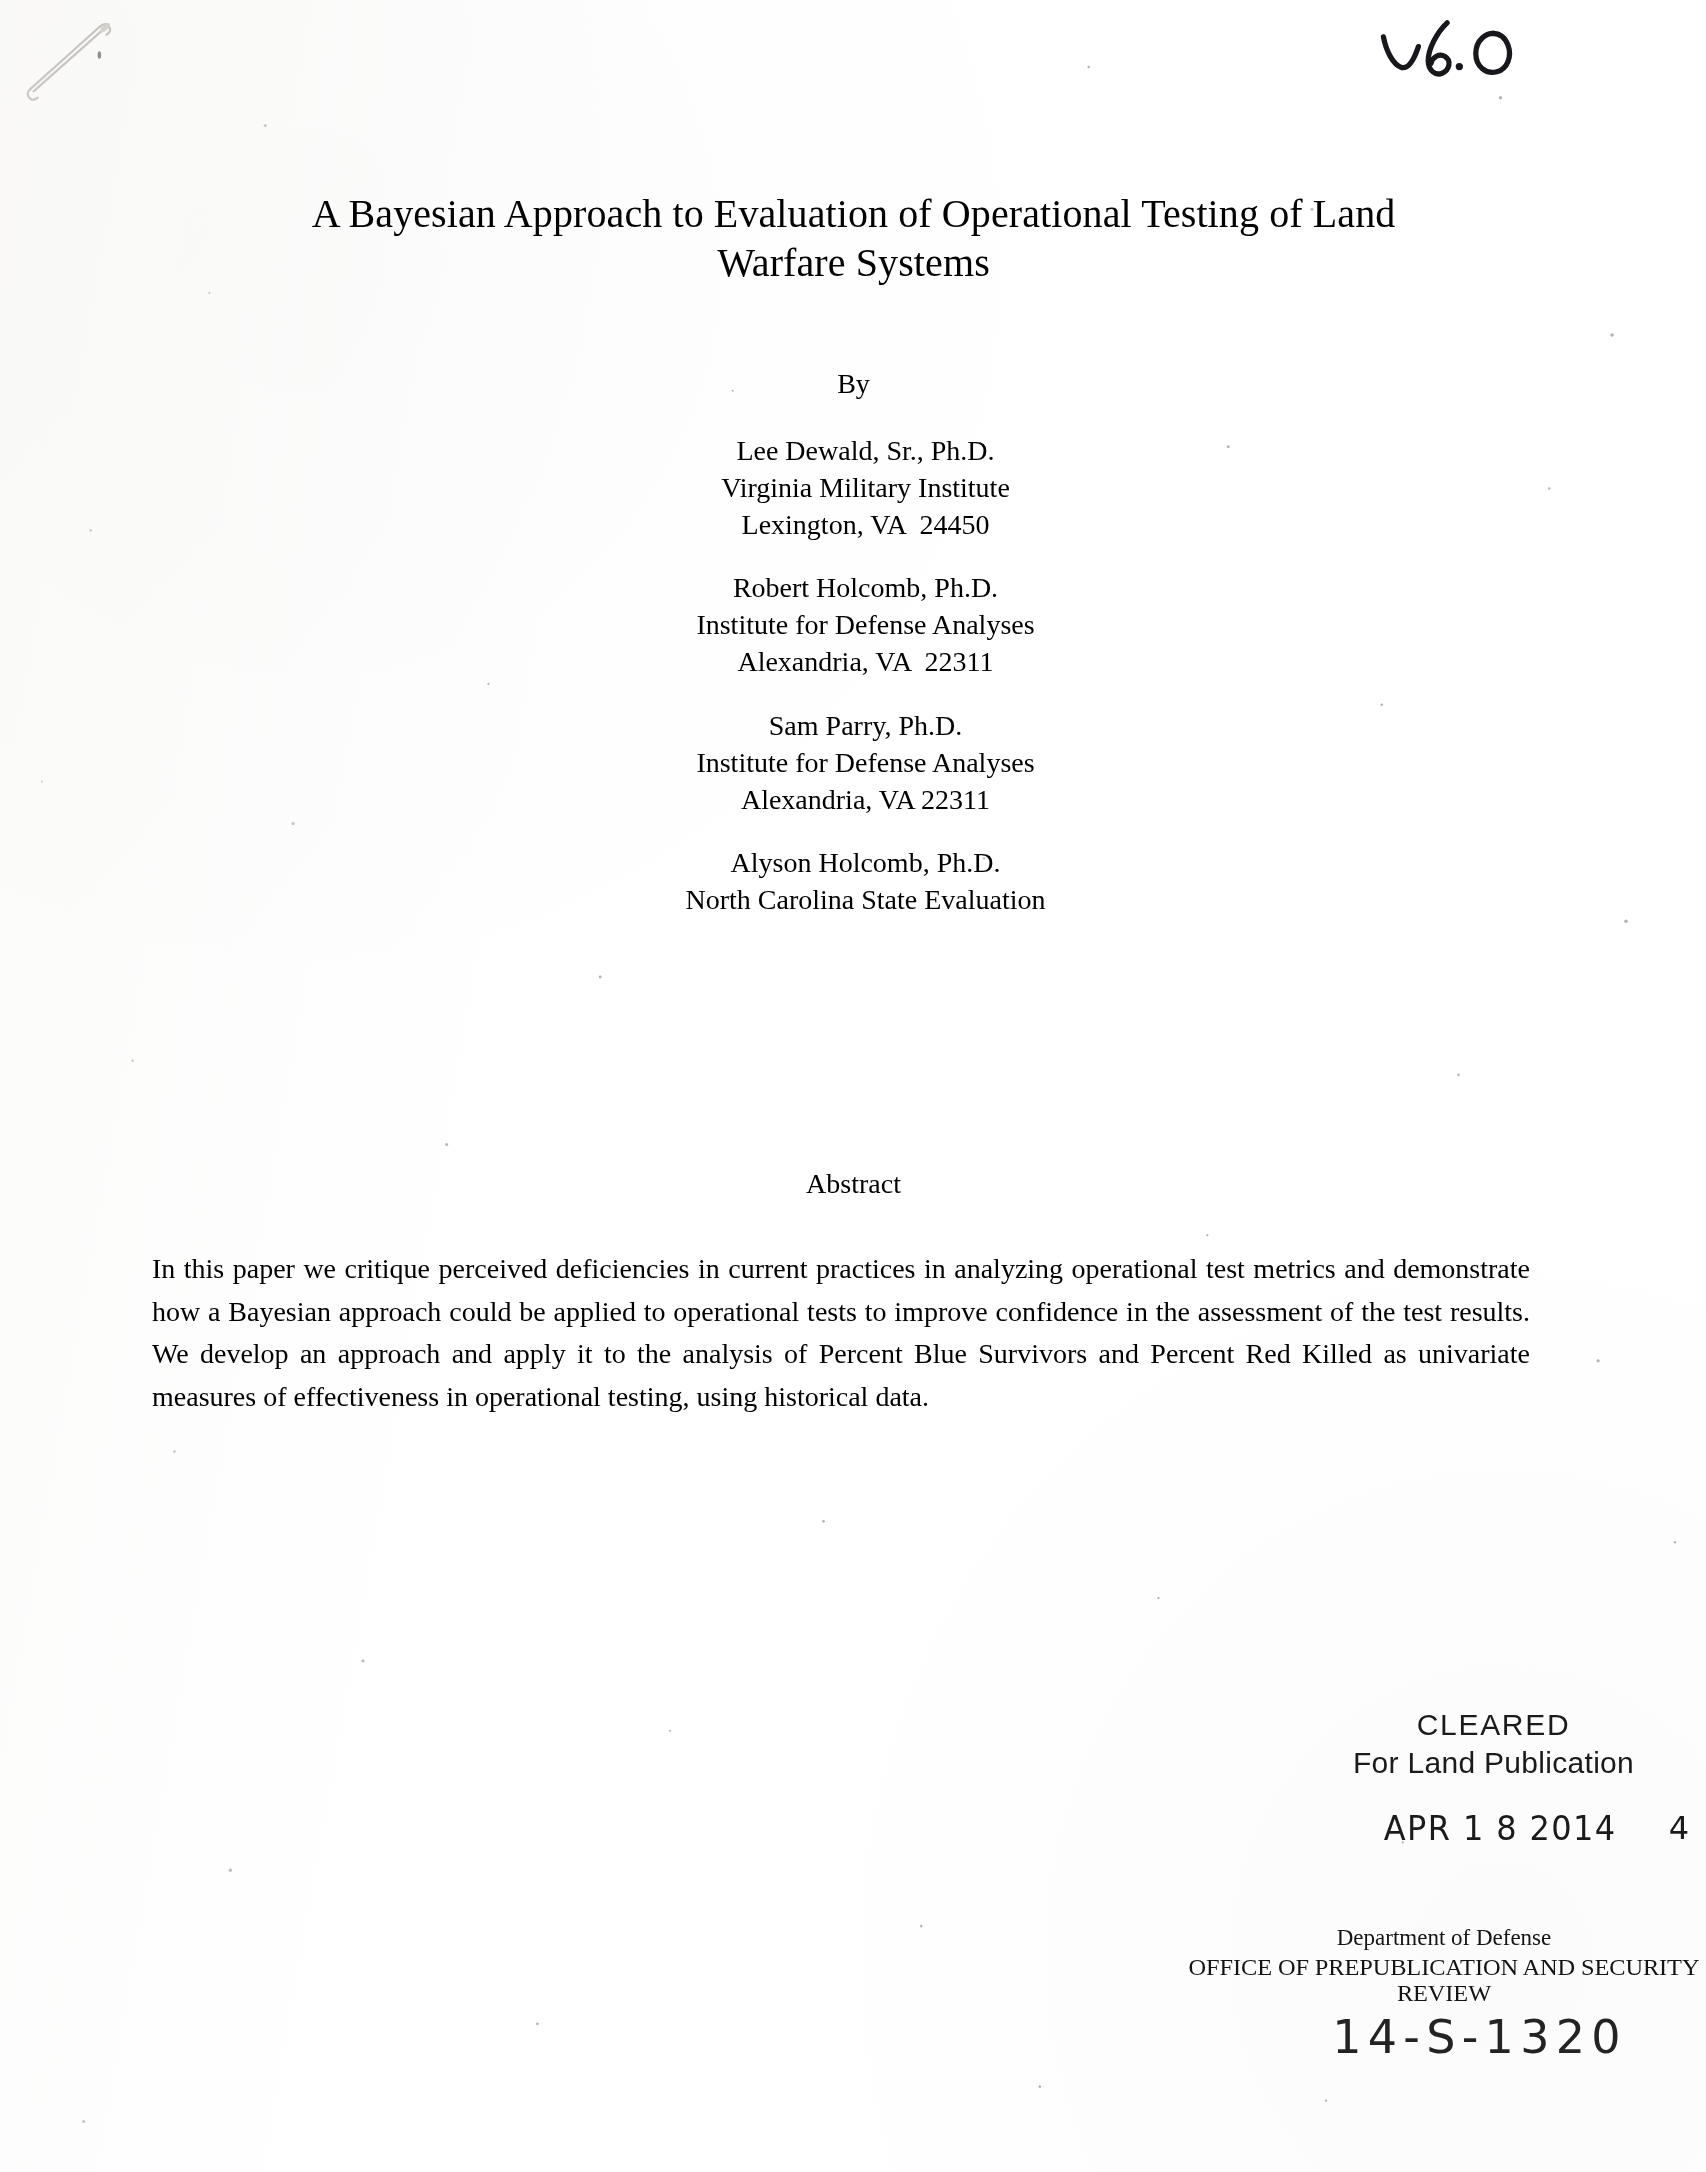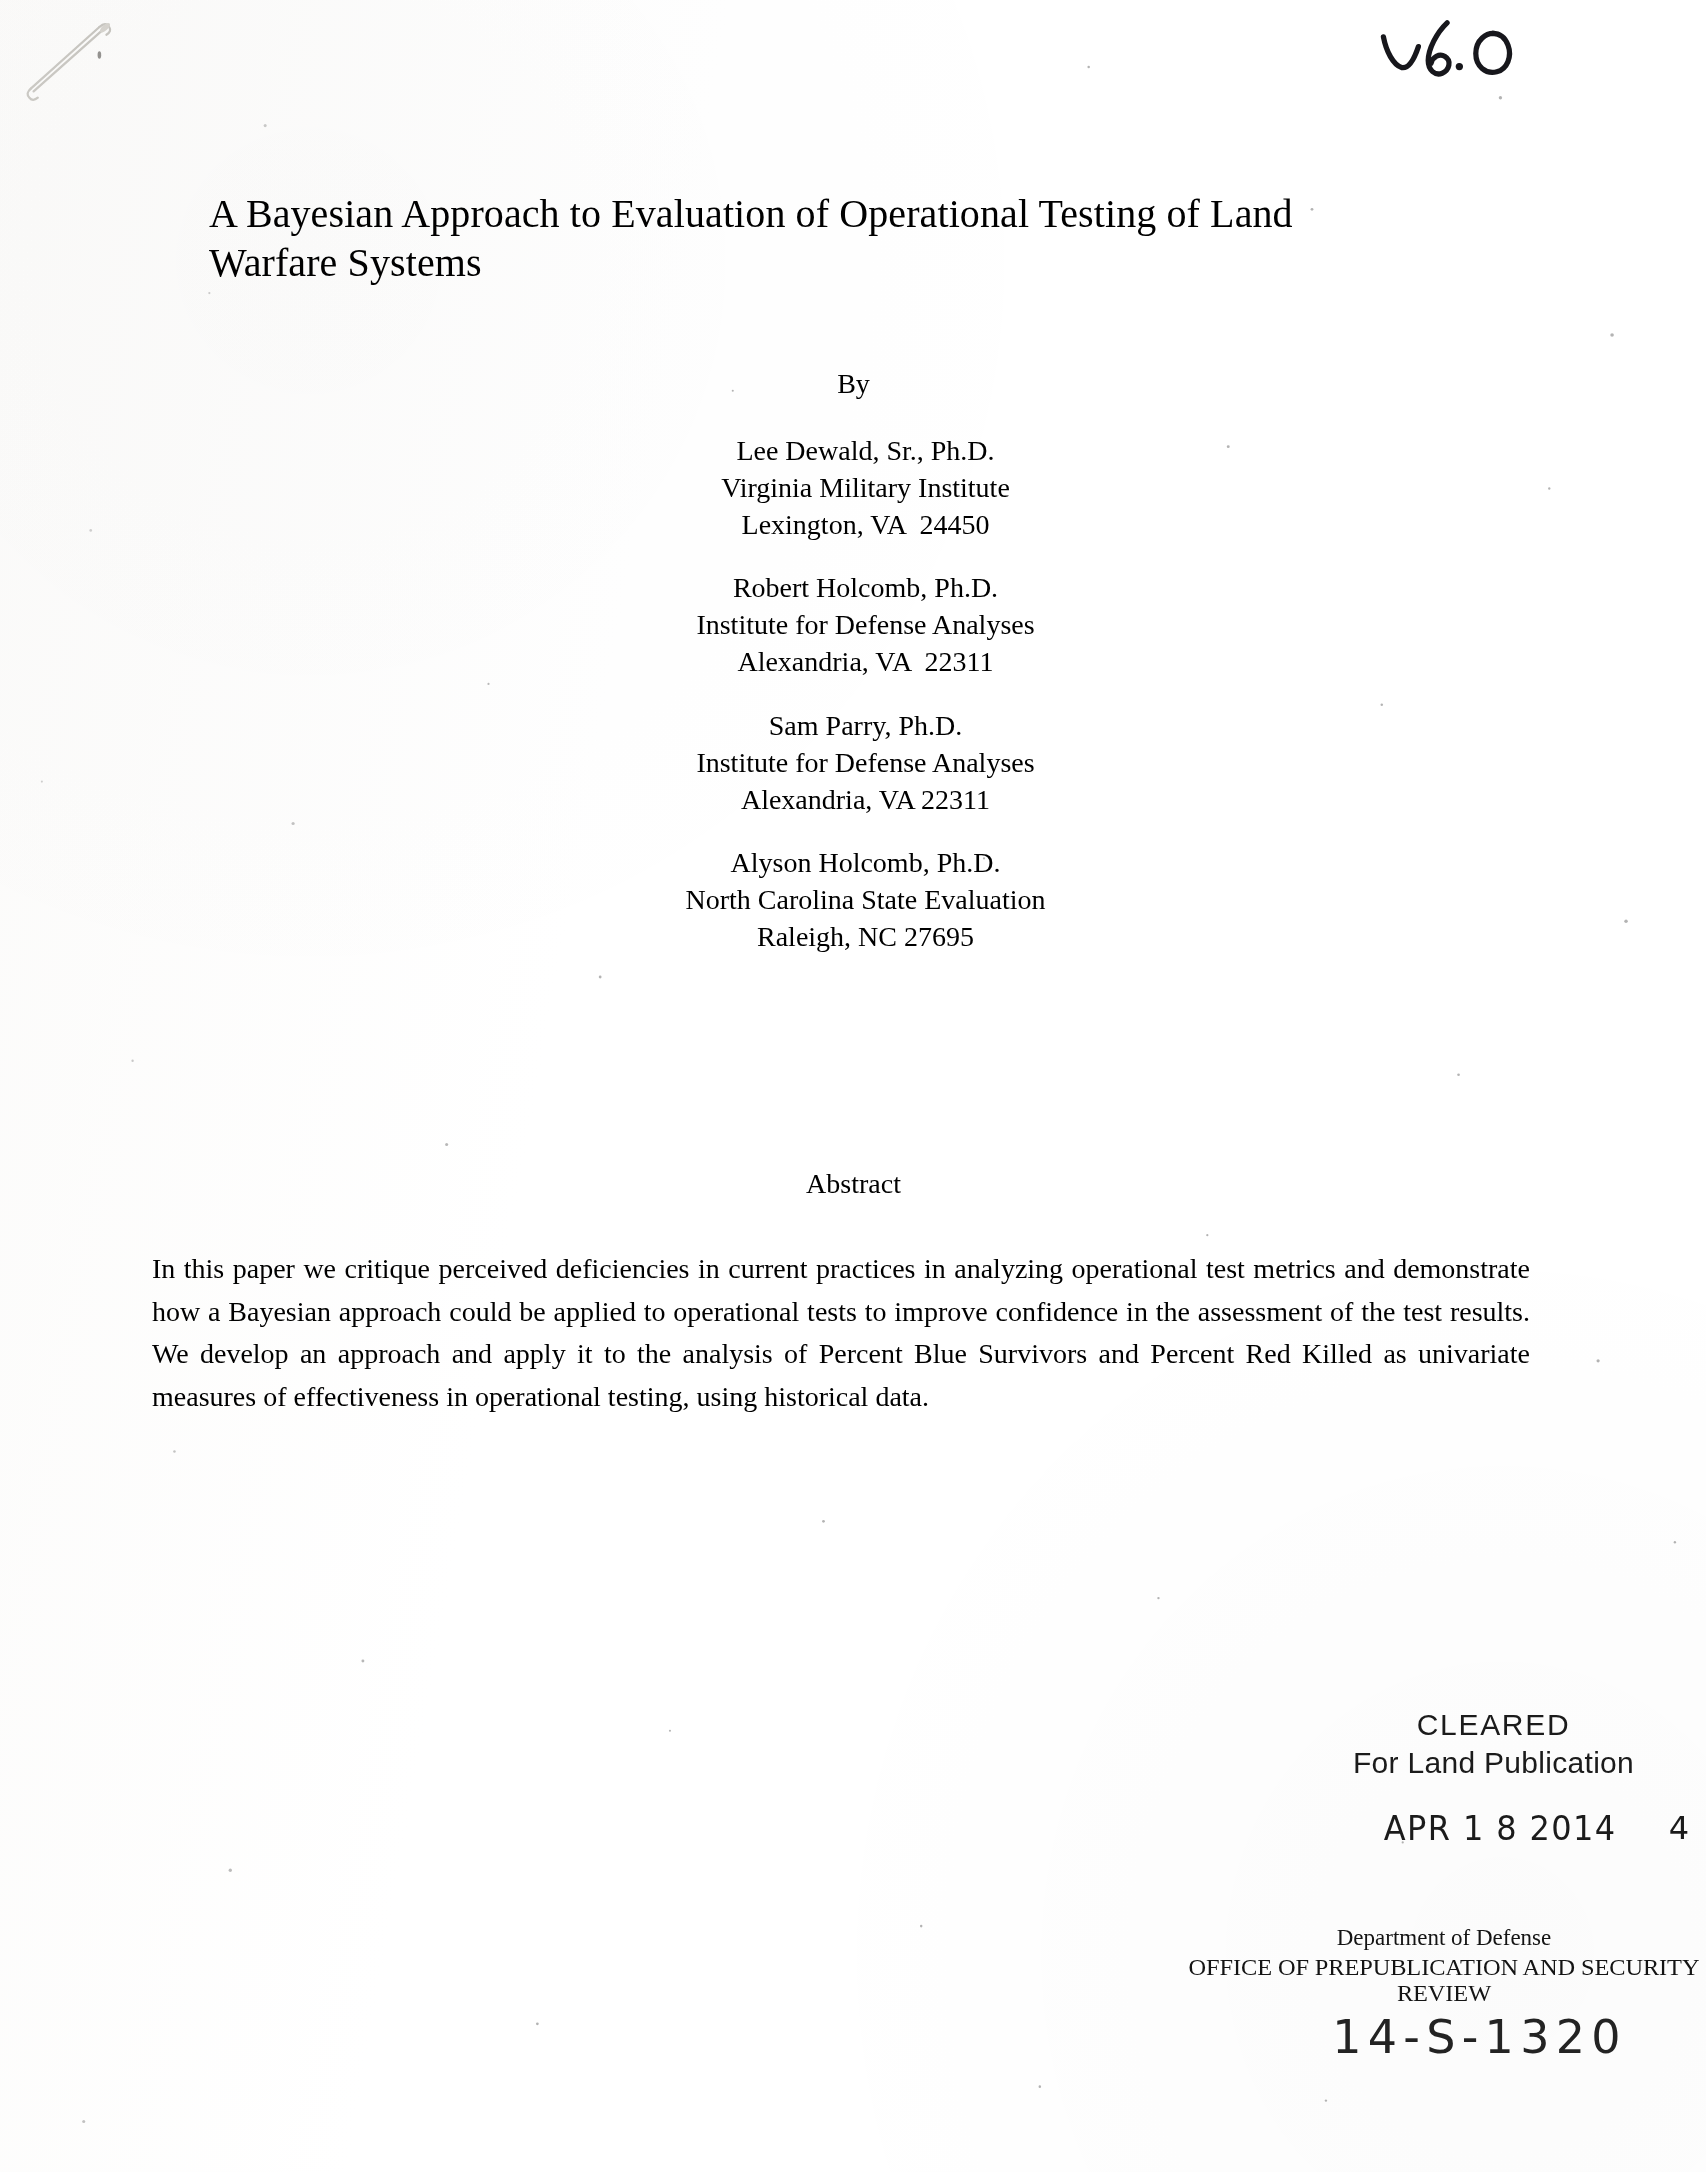--- a/index.html
+++ b/index.html
@@ -59,21 +59,21 @@
     top: 12.6px;
     z-index: 6;
   }
 
   
   .title {
     position: absolute;
     left: 0;
     right: 0;
     top: 190px;
-    text-align: left;
+    text-align: center;
     font-size: 40px;
     line-height: 1.18;
     letter-spacing: 0.1px;
     padding: 0 209px;
     font-weight: 400;
     z-index: 6;
   }
   .title .t-line { display: block; }
   .title .t-line.l2 { margin-top: 1.4px; }
 
@@ -305,21 +305,20 @@
 
     <div class="author-block">
       <span class="author-line">Sam Parry, Ph.D.</span>
       <span class="author-line">Institute for Defense Analyses</span>
       <span class="author-line">Alexandria, VA 22311</span>
     </div>
 
     <div class="author-block">
       <span class="author-line">Alyson Holcomb, Ph.D.</span>
       <span class="author-line">North Carolina State Evaluation</span>
-      <span class="author-line">Raleigh, NC 27695</span>
     </div>
 
   </div>
 
   <div class="abstract-heading">Abstract</div>
   <div class="abstract-body">In this paper we critique perceived deficiencies in current practices in analyzing operational test metrics and demonstrate how a Bayesian approach could be applied to operational tests to improve confidence in the assessment of the test results. We develop an approach and apply it to the analysis of Percent Blue Survivors and Percent Red Killed as univariate measures of effectiveness in operational testing, using historical data.</div>
 
   <div class="stamp">
     <div class="stamp-line1">CLEARED</div>
     <div class="stamp-line2">For Land Publication</div>

